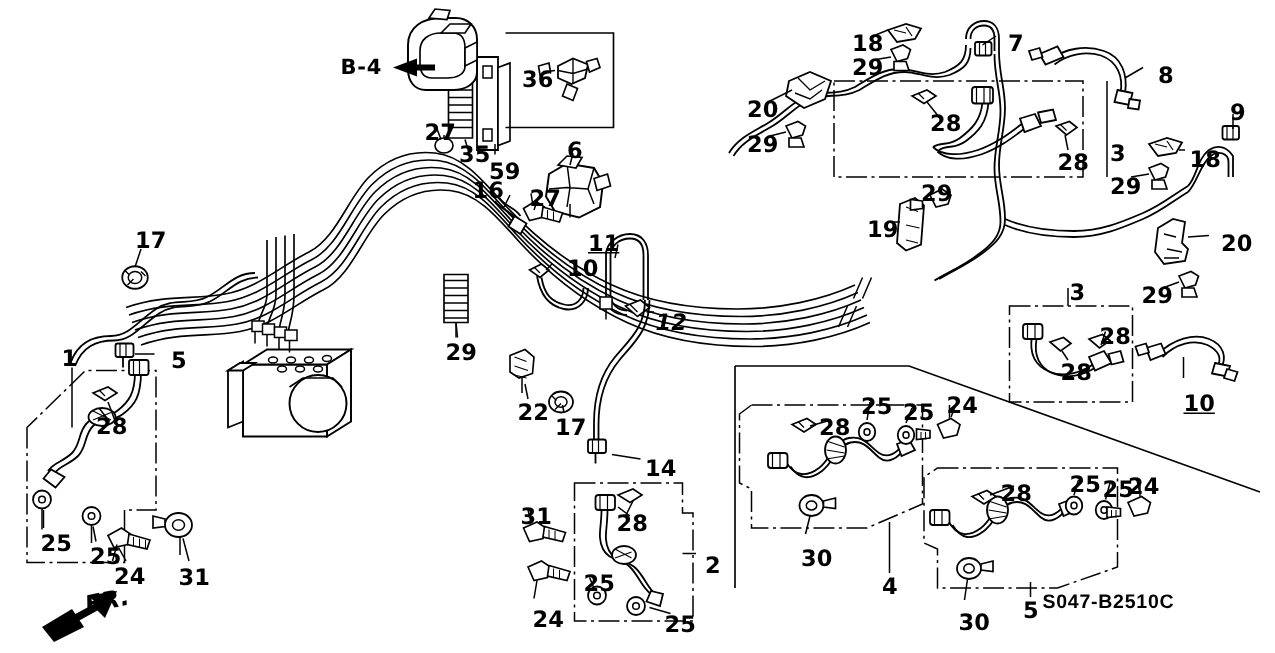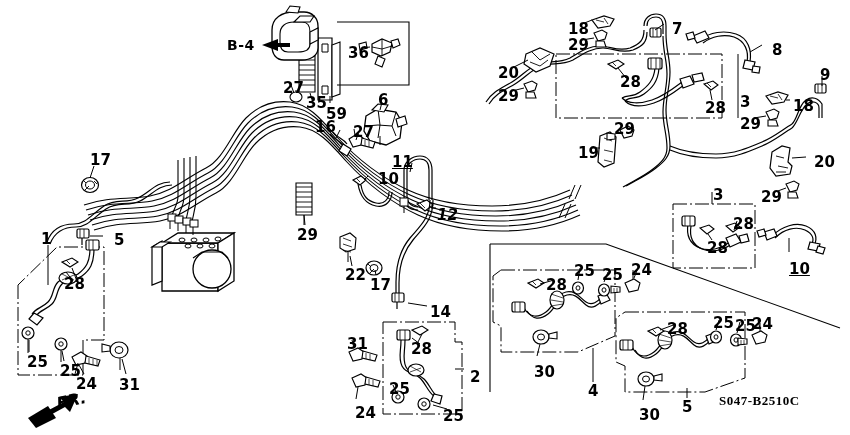--- a/index.html
+++ b/index.html
@@ -5,22 +5,22 @@
 <style>
   html,body{margin:0;padding:0;background:#fff;}
   body{width:850px;height:435px;overflow:hidden;
        font-family:"DejaVu Sans","Liberation Sans",sans-serif;}
   #sheet{position:relative;width:850px;height:435px;background:#ffffff;}
   svg#dia{position:absolute;left:0;top:0;width:850px;height:435px;}
   .lbl{position:absolute;font-family:"DejaVu Sans","Liberation Sans",sans-serif;
        font-weight:700;color:#000;white-space:nowrap;line-height:1;}
   .n{font-size:15px;}
   .b4{font-size:14px;letter-spacing:0.5px;}
-  .pn{font-size:13px;font-family:Liberation Serif, serif;
-      letter-spacing:0.5px;margin-left:24px;}
+  .pn{font-size:13px;font-family:Liberation Sans, sans-serif;
+      letter-spacing:0.5px;}
   .fr{font-size:16px;font-style:italic;font-weight:700;
       transform:rotate(-12deg);transform-origin:left center;}
 </style>
 </head>
 <body>
 
 <div id="sheet">
 
 <svg id="dia" viewBox="0 0 850 435">
   <defs>

